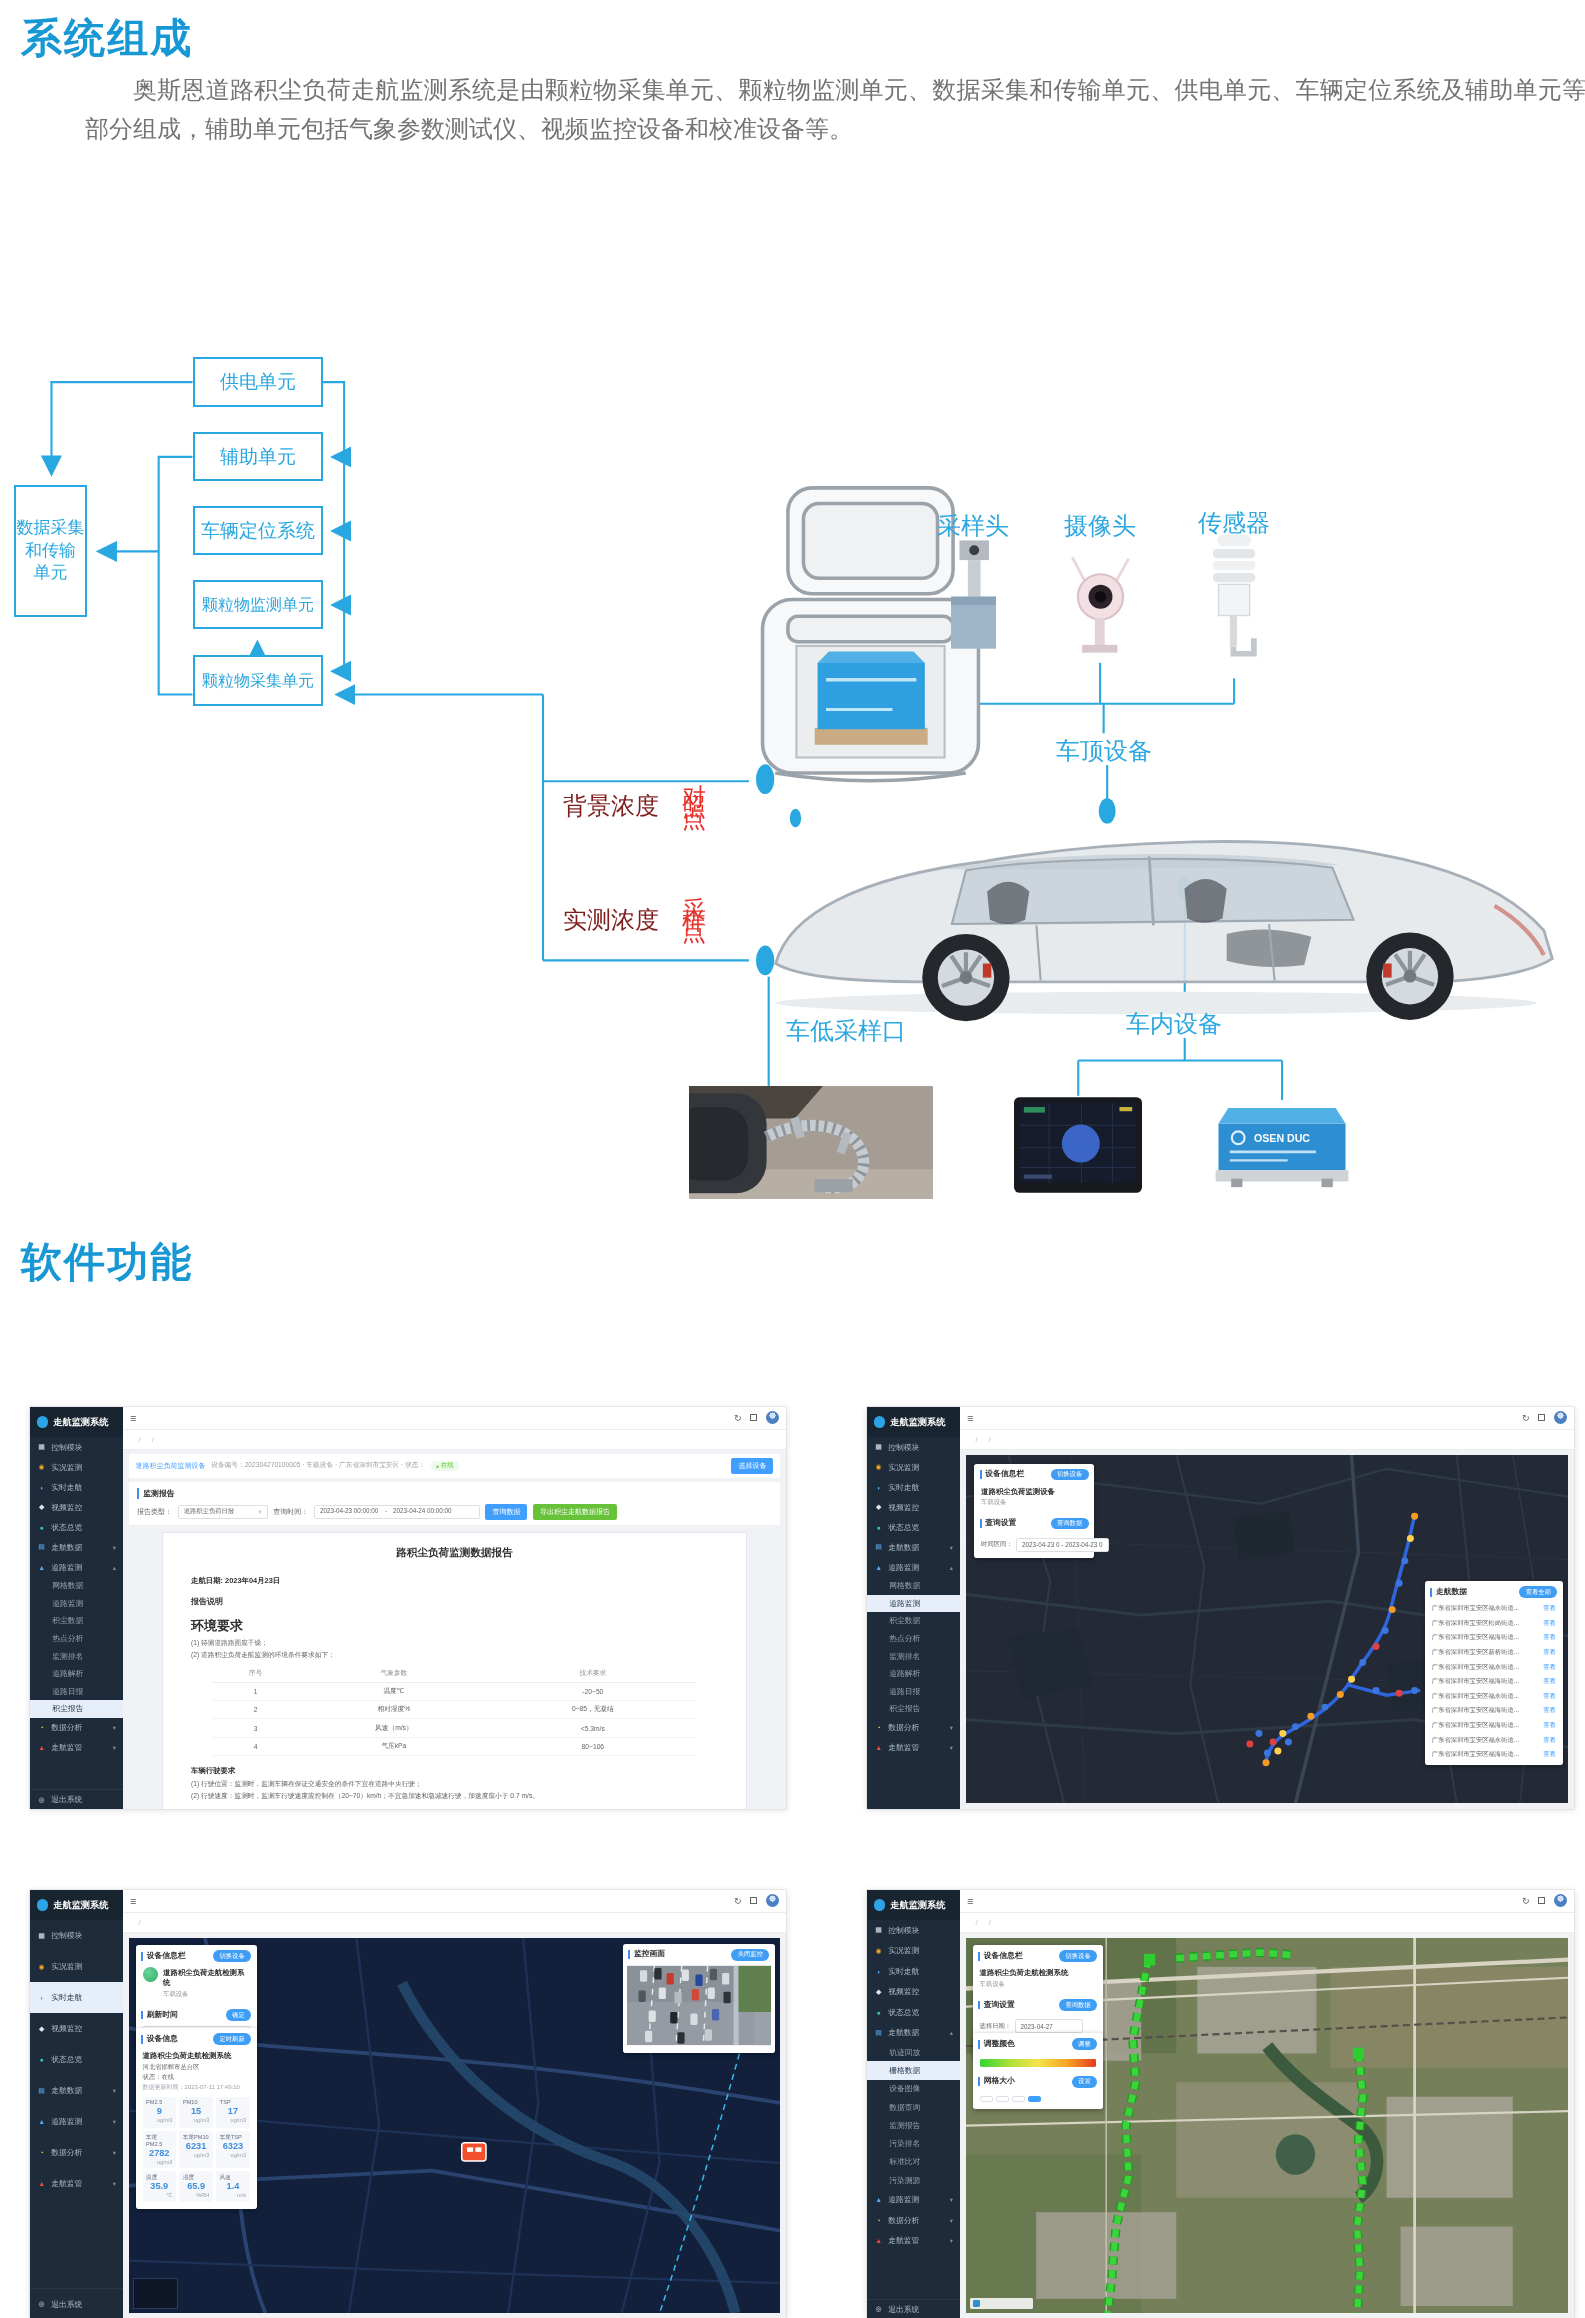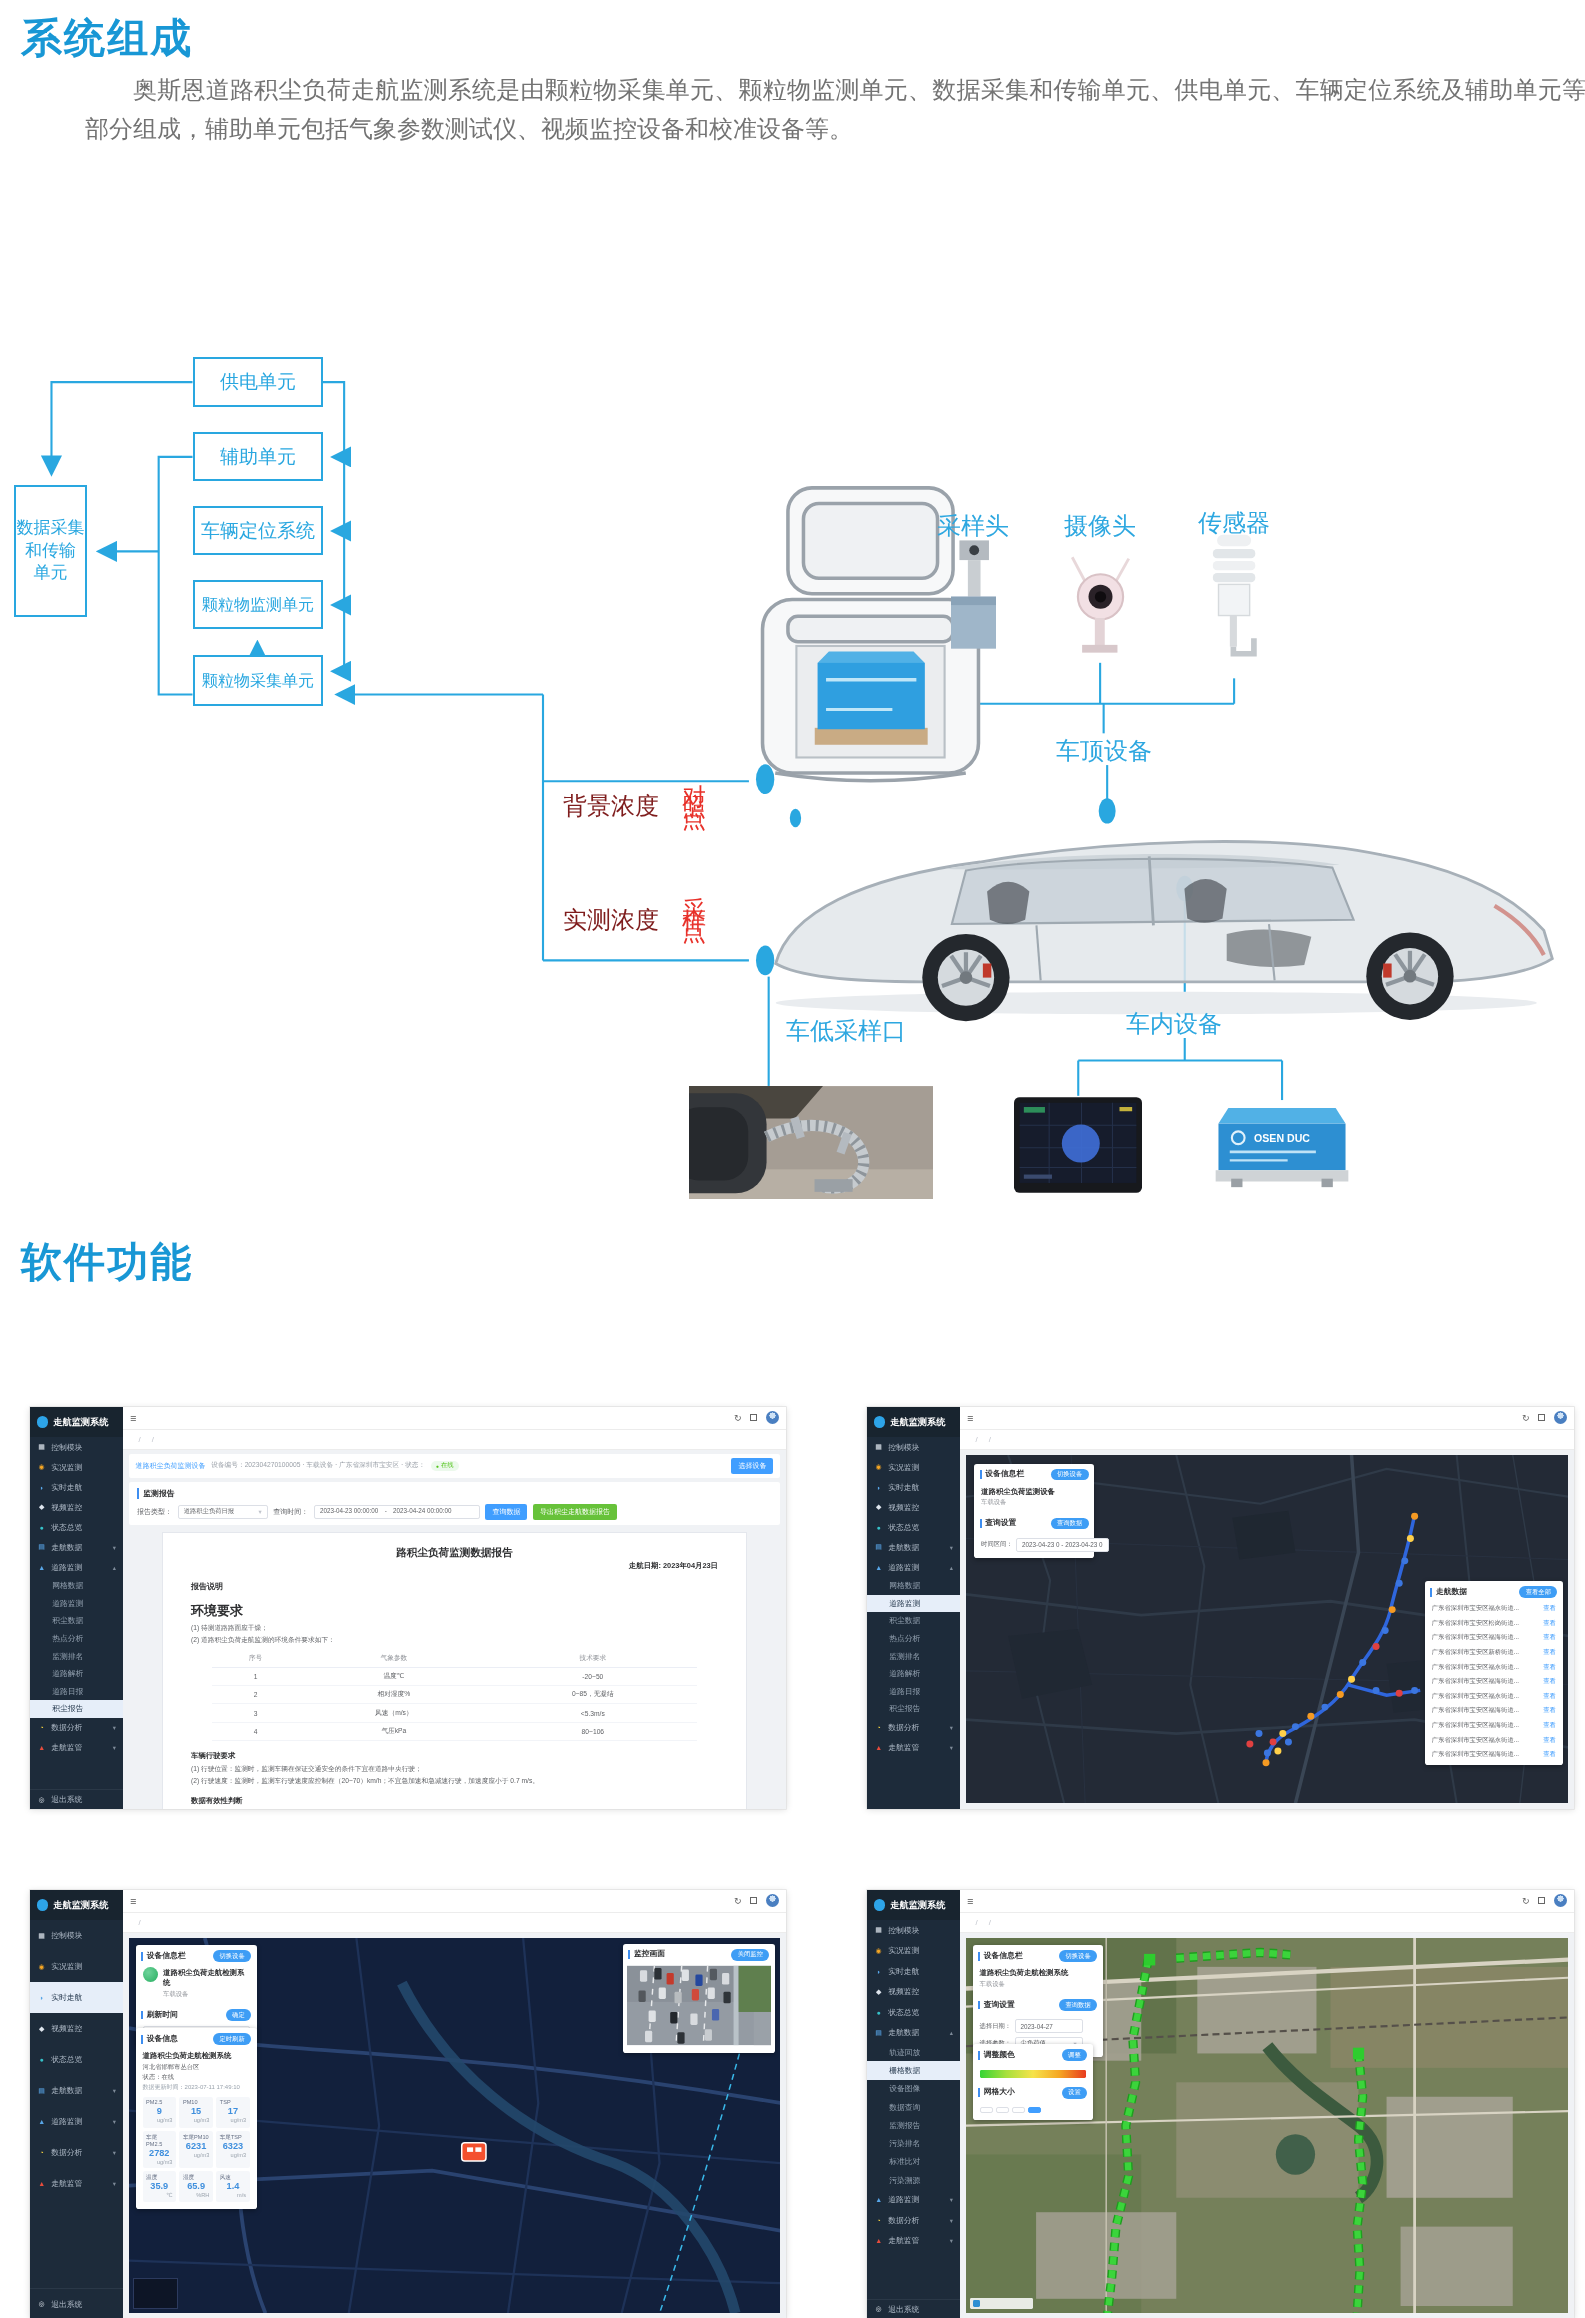--- a/index.html
+++ b/index.html
@@ -66,21 +66,21 @@
   .devmeta{color:#9aa0a8;font-size:6.7px;}
   .badge-on{display:inline-flex;align-items:center;gap:2.1px;background:#ecf9ec;color:#52c41a;font-size:6.3px;padding:0.7px 5px;border-radius:5.6px;}
   .badge-on::before{content:"●";font-size:5px;}
   .btn{display:inline-flex;align-items:center;border-radius:2.1px;font-size:7px;padding:2.8px 7px;color:#fff;white-space:nowrap;}
   .btn.blue{background:#409eff;} .btn.green{background:#67c23a;}
   .secpanel{margin:4.2px 5.6px 0;background:#fff;border-radius:2.1px;padding:5.6px 8.5px;}
   .sectitle{font-weight:bold;font-size:7.8px;color:#303133;border-left:2.1px solid #3e8ef0;padding-left:4.2px;margin-bottom:5.6px;}
   .formrow{display:flex;align-items:center;gap:5.6px;font-size:7px;color:#606266;}
   .report{margin:7px 39px;background:#fff;border:0.7px solid #e4e7ed;padding:12.7px 28px;}
   .rtitle{text-align:center;font-weight:bold;font-size:10.6px;color:#303133;}
-  .rdate{text-align:right;font-weight:bold;font-size:7.4px;color:#303133;margin-top:1px;}
+  .rdate{text-align:left;font-weight:bold;font-size:7.4px;color:#303133;margin-top:16px;}
   .rh{font-weight:bold;font-size:8px;color:#303133;margin:10px 0 2.8px;}
   .rp{font-size:6.7px;color:#606266;margin:2.1px 0;line-height:1.5;}
   .rtable{width:92%;margin:5.6px auto;border-collapse:collapse;font-size:6.7px;}
   .rtable th{color:#909399;font-weight:normal;padding:3.5px;border-bottom:0.7px solid #ebeef5;text-align:center;}
   .rtable td{color:#606266;padding:4.2px 3.5px;border-bottom:0.7px solid #f2f4f8;text-align:center;}
 
   
   .strow{display:flex;justify-content:space-between;align-items:center;gap:4.2px;padding:2.8px 7px;font-size:6.3px;color:#606266;white-space:nowrap;}
   .strow .see{color:#409eff;flex-shrink:0;}
 
@@ -1120,21 +1120,21 @@
               </div>
             <div class="prow">
                 <span>选择参数：</span>
                 <span class="ibox" style="width:68px;justify-content:space-between;">
                   <span>尘负荷值</span>
                   <span style="color:#c0c4cc;">▾</span>
                 </span>
               </div>
           </div>
         </div>
-        <div class="mpanel" style="left:7px;top:106px;width:120px;">
+        <div class="mpanel" style="left:7px;top:95px;width:130px;">
           <div class="phead">
               <span class="ptitle">调整颜色</span>
               <span class="pill">调整</span>
             </div>
           <div class="pbody">
               <div class="gradbar"></div>
             </div>
           <div class="phead" style="padding-top:1.4px;">
               <span class="ptitle">网格大小</span>
               <span class="pill">设置</span>

